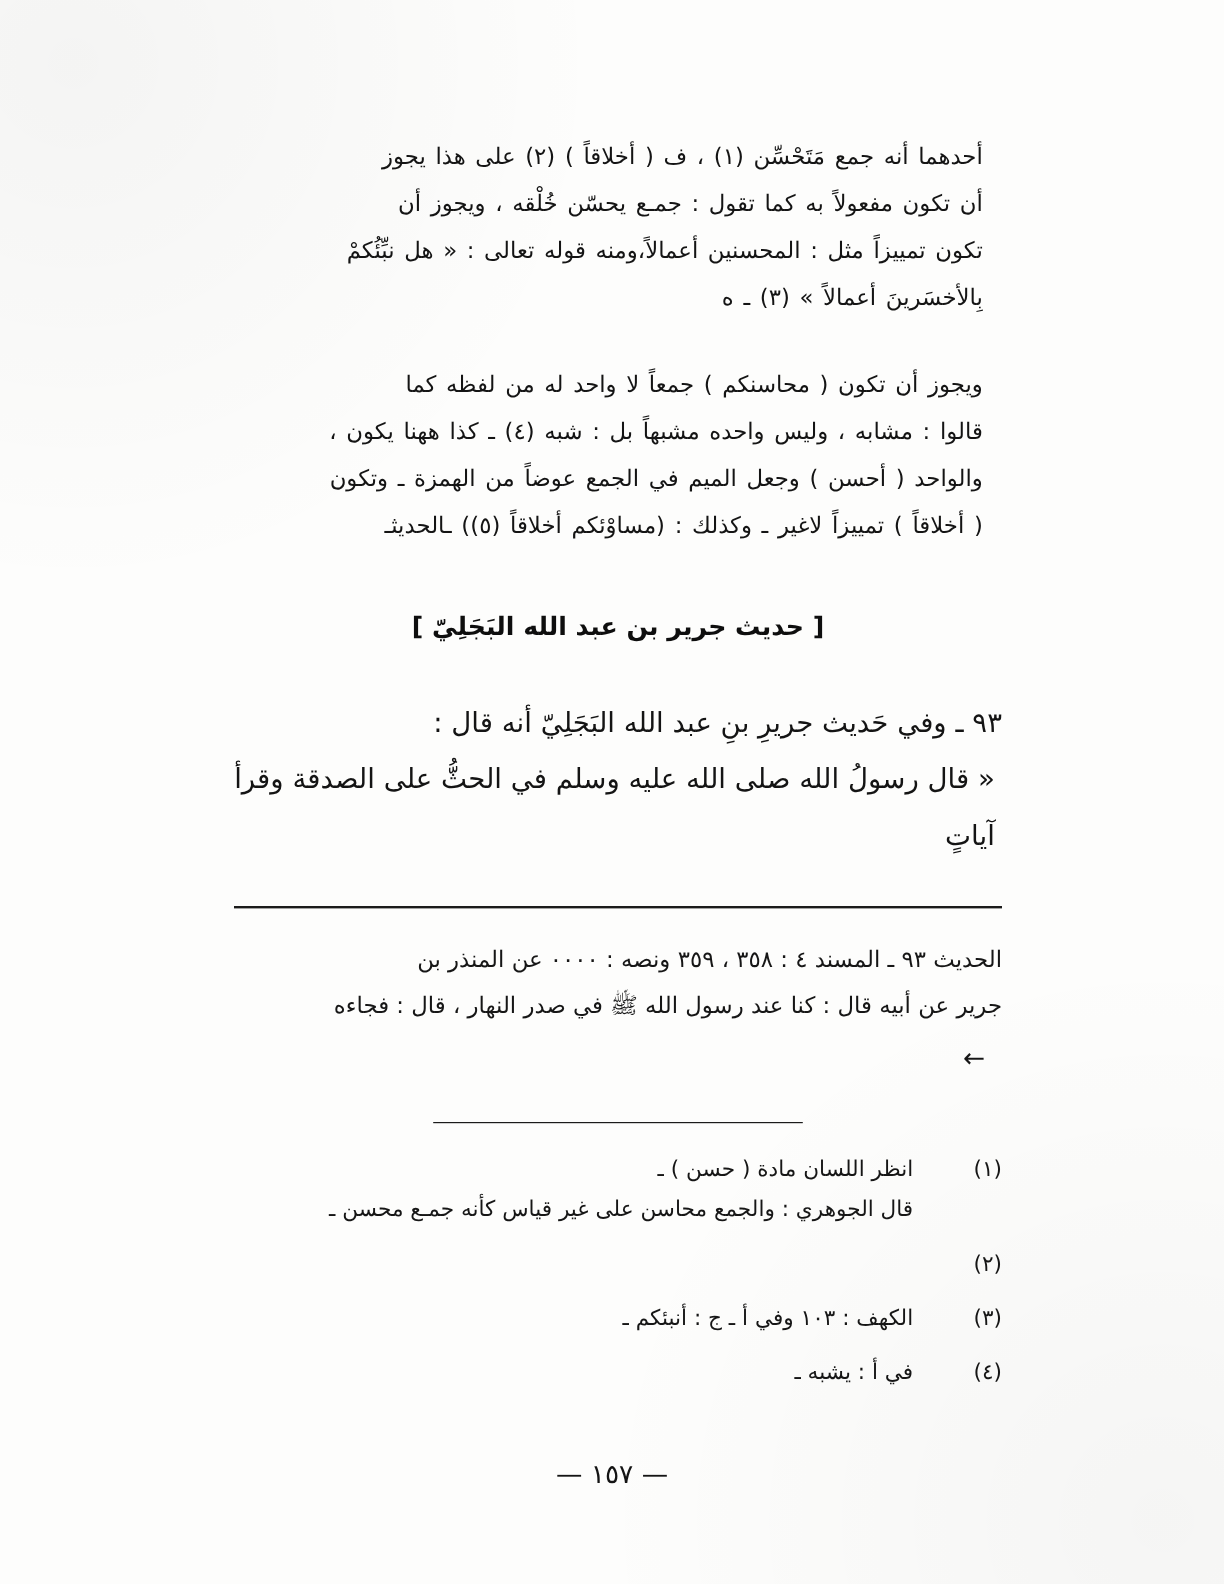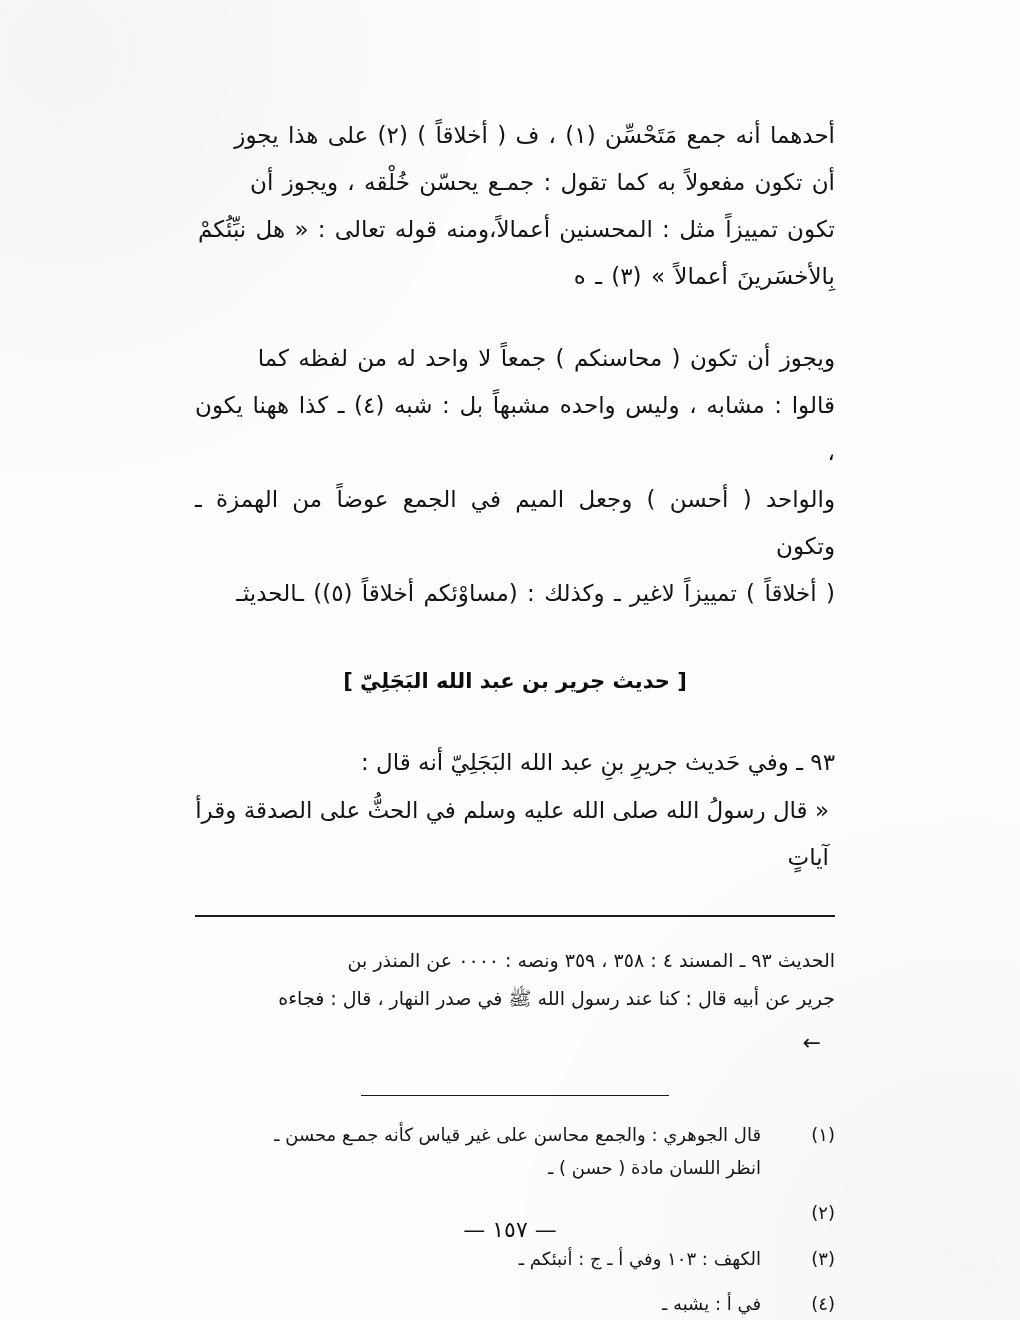--- a/index.html
+++ b/index.html
@@ -31,27 +31,27 @@
     pointer-events: none;
   }
   .content {
     position: absolute;
     left: 195px;
     right: 185px;
     top: 112px;
   }
 
   .body-par {
-    font-size: 23px;
+    font-size: 19px;
     line-height: 2.05;
     text-align: justify;
     text-align-last: right;
     letter-spacing: 0px;
     word-spacing: 2px;
-    margin: 0 0 26px 0;
+    margin: 0 16px 26px 0;
     color: #141414;
   }
   .body-par.second {
     margin-top: 34px;
   }
   .par-line {
     display: block;
   }
   .par-line.center-last {
     text-align: center;
@@ -180,22 +180,22 @@
       <span class="arrow-back">←</span>
     </div>
 
     <div class="rule short"></div>
 
     <div class="footnotes">
 
       <div class="fn-row">
         <div class="fn-num">(١)</div>
         <div class="fn-text">
+          <span class="fn-line">انظر اللسان مادة ( حسن ) ـ</span>
           <span class="fn-line">قال الجوهري : والجمع محاسن على غير قياس كأنه جمـع محسن ـ</span>
-          <span class="fn-line">انظر اللسان مادة ( حسن ) ـ</span>
         </div>
       </div>
 
       <div class="fn-row">
         <div class="fn-num">(٢)</div>
       </div>
 
       <div class="fn-row">
         <div class="fn-num">(٣)</div>
         <div class="fn-text">

